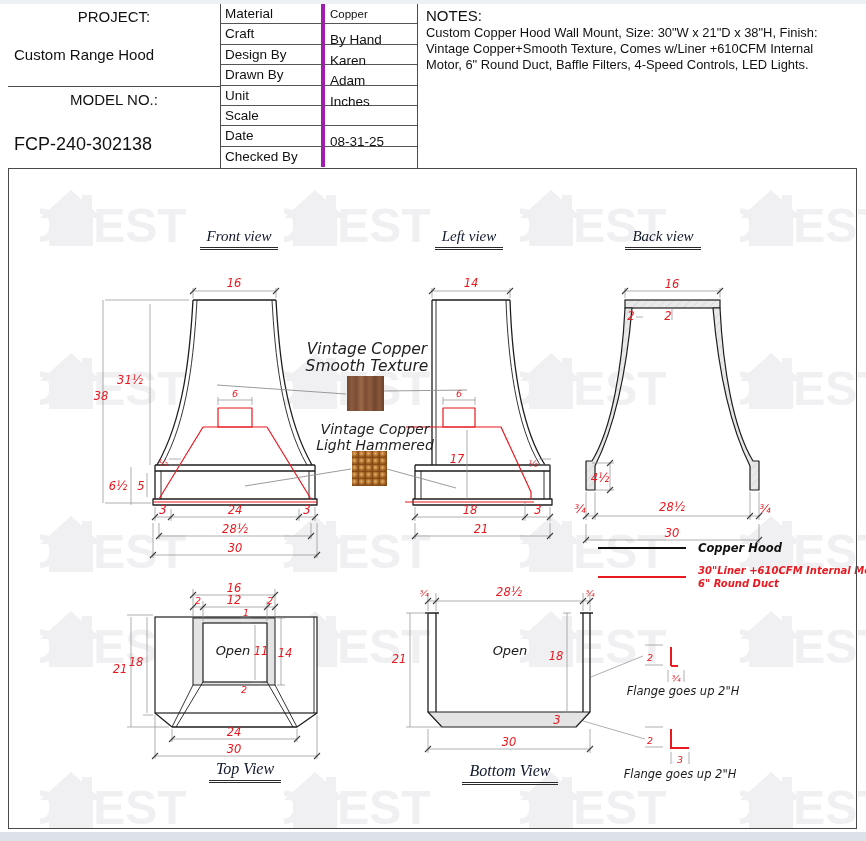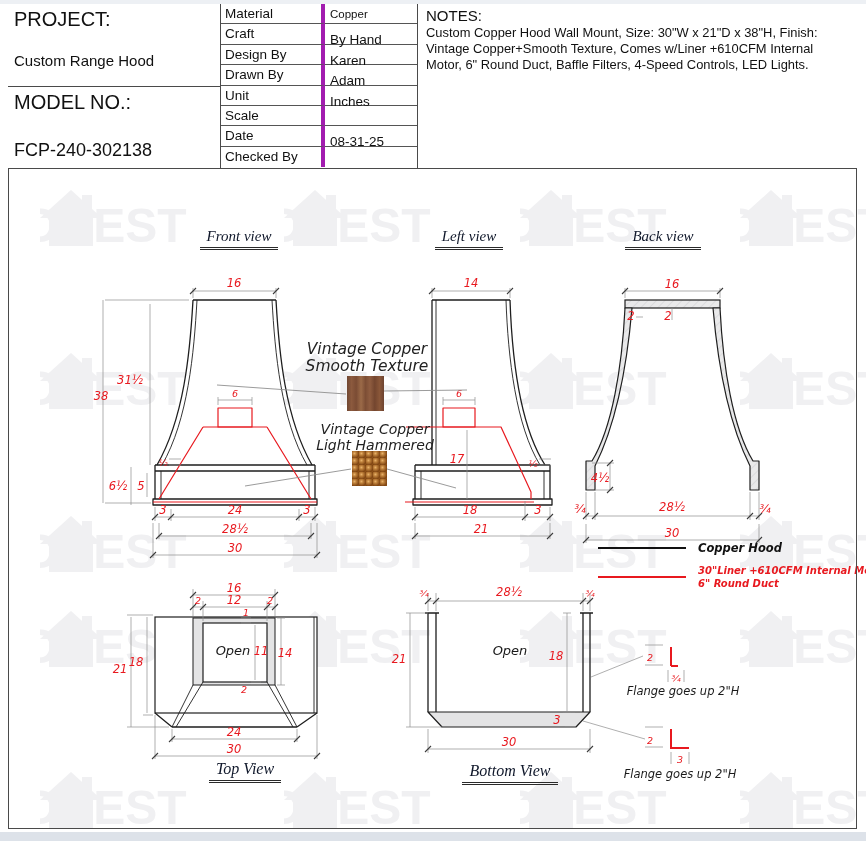--- a/index.html
+++ b/index.html
@@ -11,21 +11,21 @@
       border:1px solid #4a4a4a;box-sizing:border-box;z-index:4;pointer-events:none;}
   
   .titleblock{position:absolute;left:8px;top:4px;width:849px;height:165px;display:flex;
       box-sizing:border-box;border-bottom:1px solid #4a4a4a;background:#fff;z-index:5;}
   .tb-left{width:237px;border-right:1px solid #4a4a4a;box-sizing:border-box;padding:14px 10px 0 10px;font-size:15px;}
   .tb-company{margin-bottom:24px;}
   .tb-contact div{line-height:1.38;}
   .tb-mid{width:213px;border-right:1px solid #4a4a4a;box-sizing:border-box;display:flex;flex-direction:column;}
   .tb-project{height:83px;border-bottom:1px solid #4a4a4a;box-sizing:border-box;padding:4px 6px;}
   .tb-model{flex:1;padding:4px 6px;}
-  .tb-cell-label{font-size:20px;}
+  .tb-cell-label{font-size:15px;text-align:center;}
   .tb-center{ margin-top:21px;font-size:15px;}
   .tb-fields{width:197px;border-right:1px solid #4a4a4a;box-sizing:border-box;
       display:grid;grid-template-columns:104px 1fr;grid-auto-rows:20.4px;font-size:13.5px;}
   .tb-fields .lbl{border-bottom:1px solid #555;border-right:4px solid #a21caf;padding:2px 0 0 4px;box-sizing:border-box;white-space:nowrap;}
   .tb-fields .val{border-bottom:1px solid #555;padding:8px 0 0 5px;box-sizing:border-box;white-space:nowrap;}
   .tb-fields .lbl:nth-last-child(2){border-bottom:none;}
   .tb-fields .val:last-child{border-bottom:none;}
   .val-sm{font-size:11.5px;padding-top:4px !important;}
   .tb-notes{flex:1;padding:3px 6px 0 8px;font-size:12.9px;line-height:1.23;}
   .notes-label{font-size:15px;}

